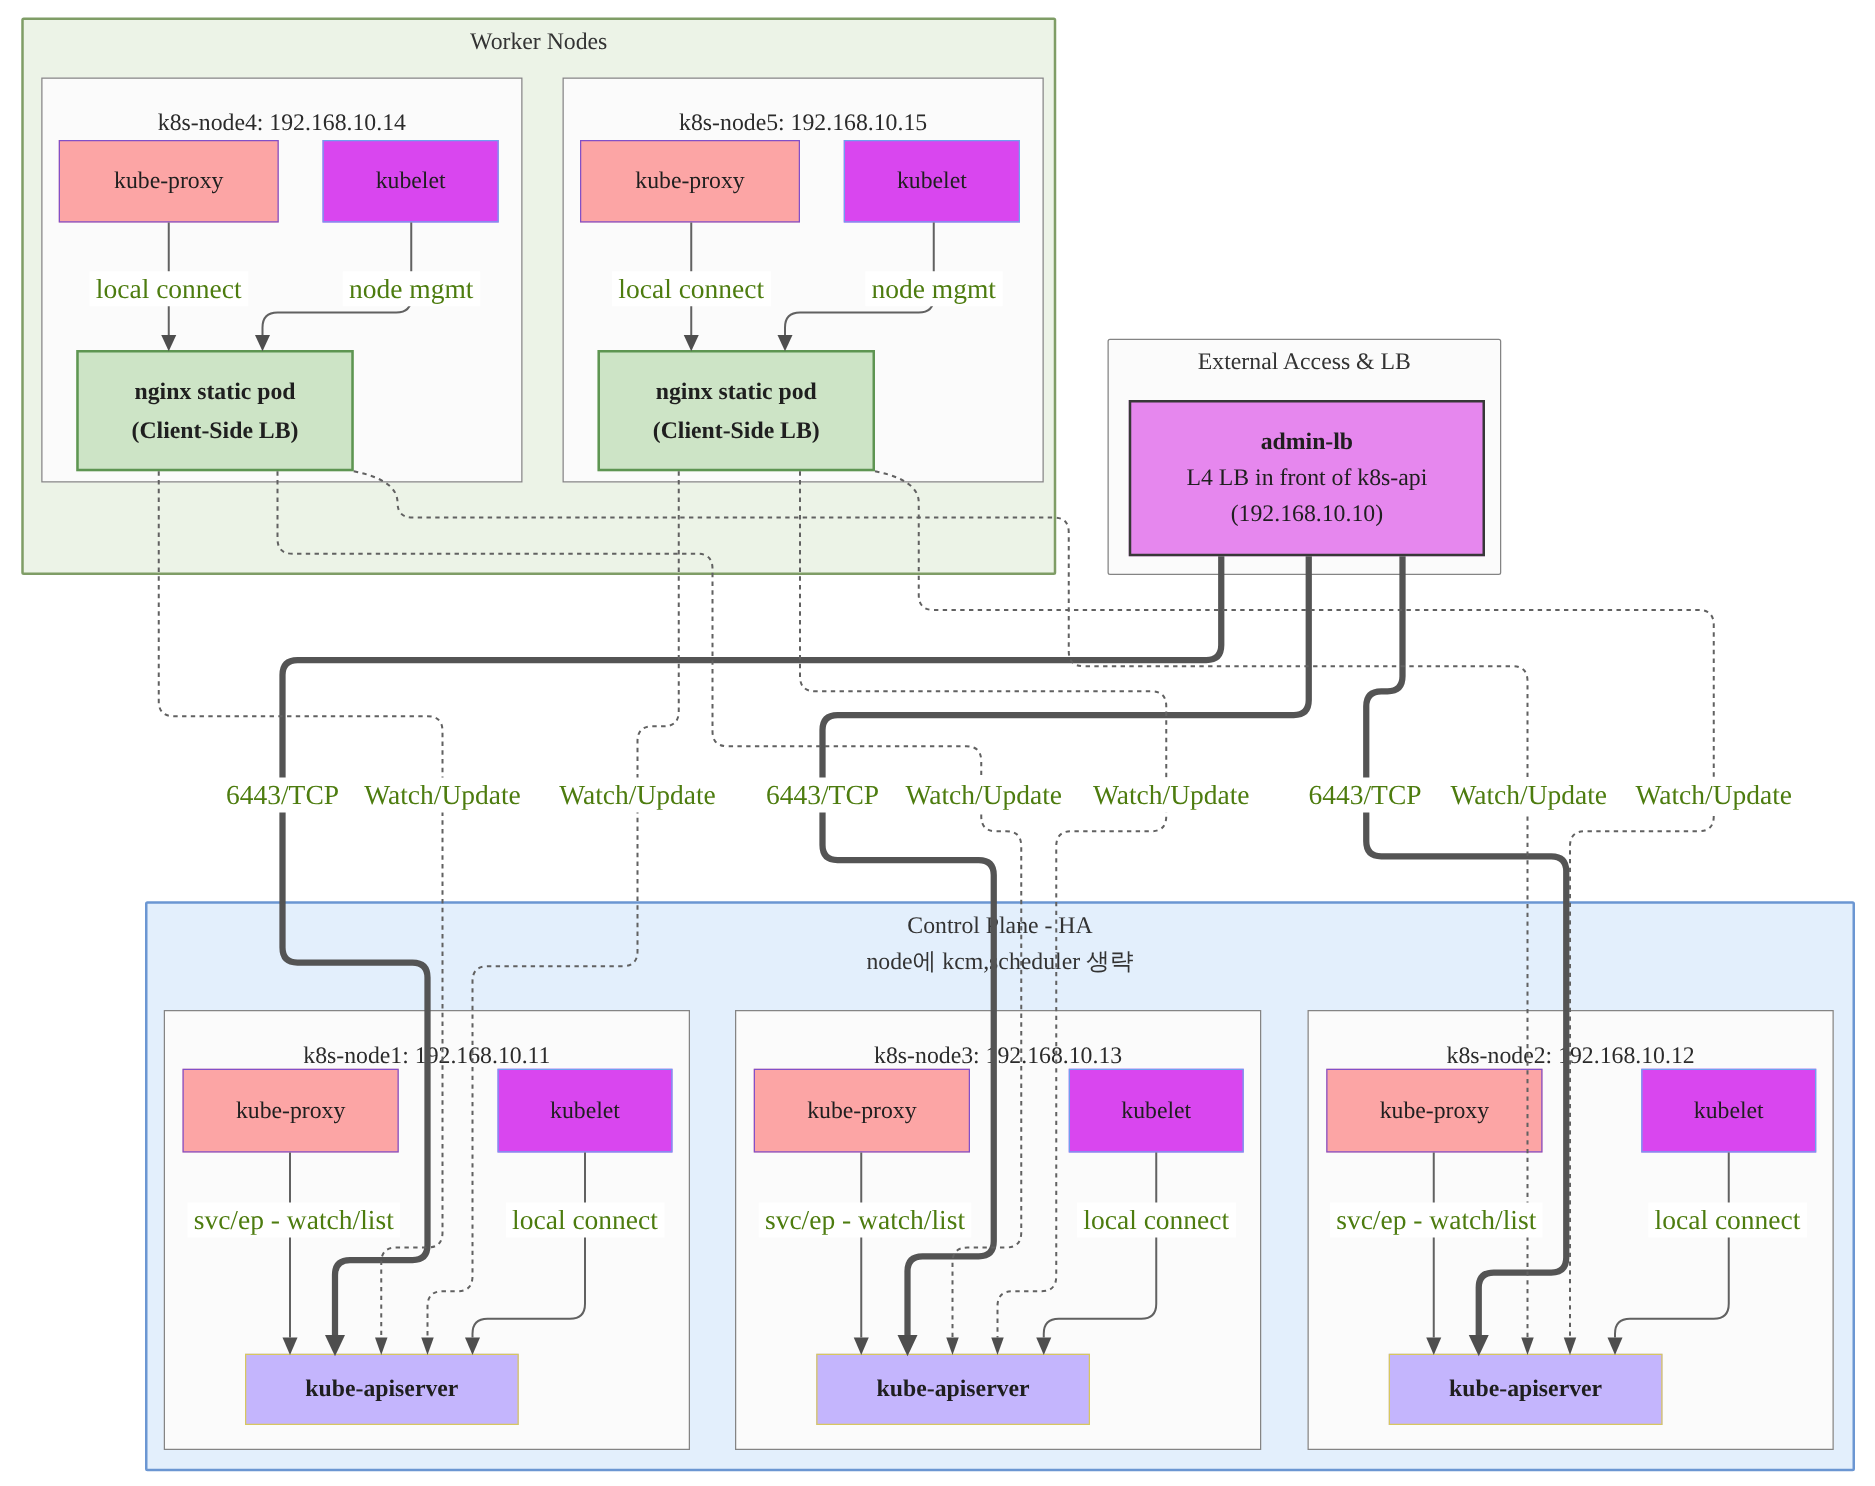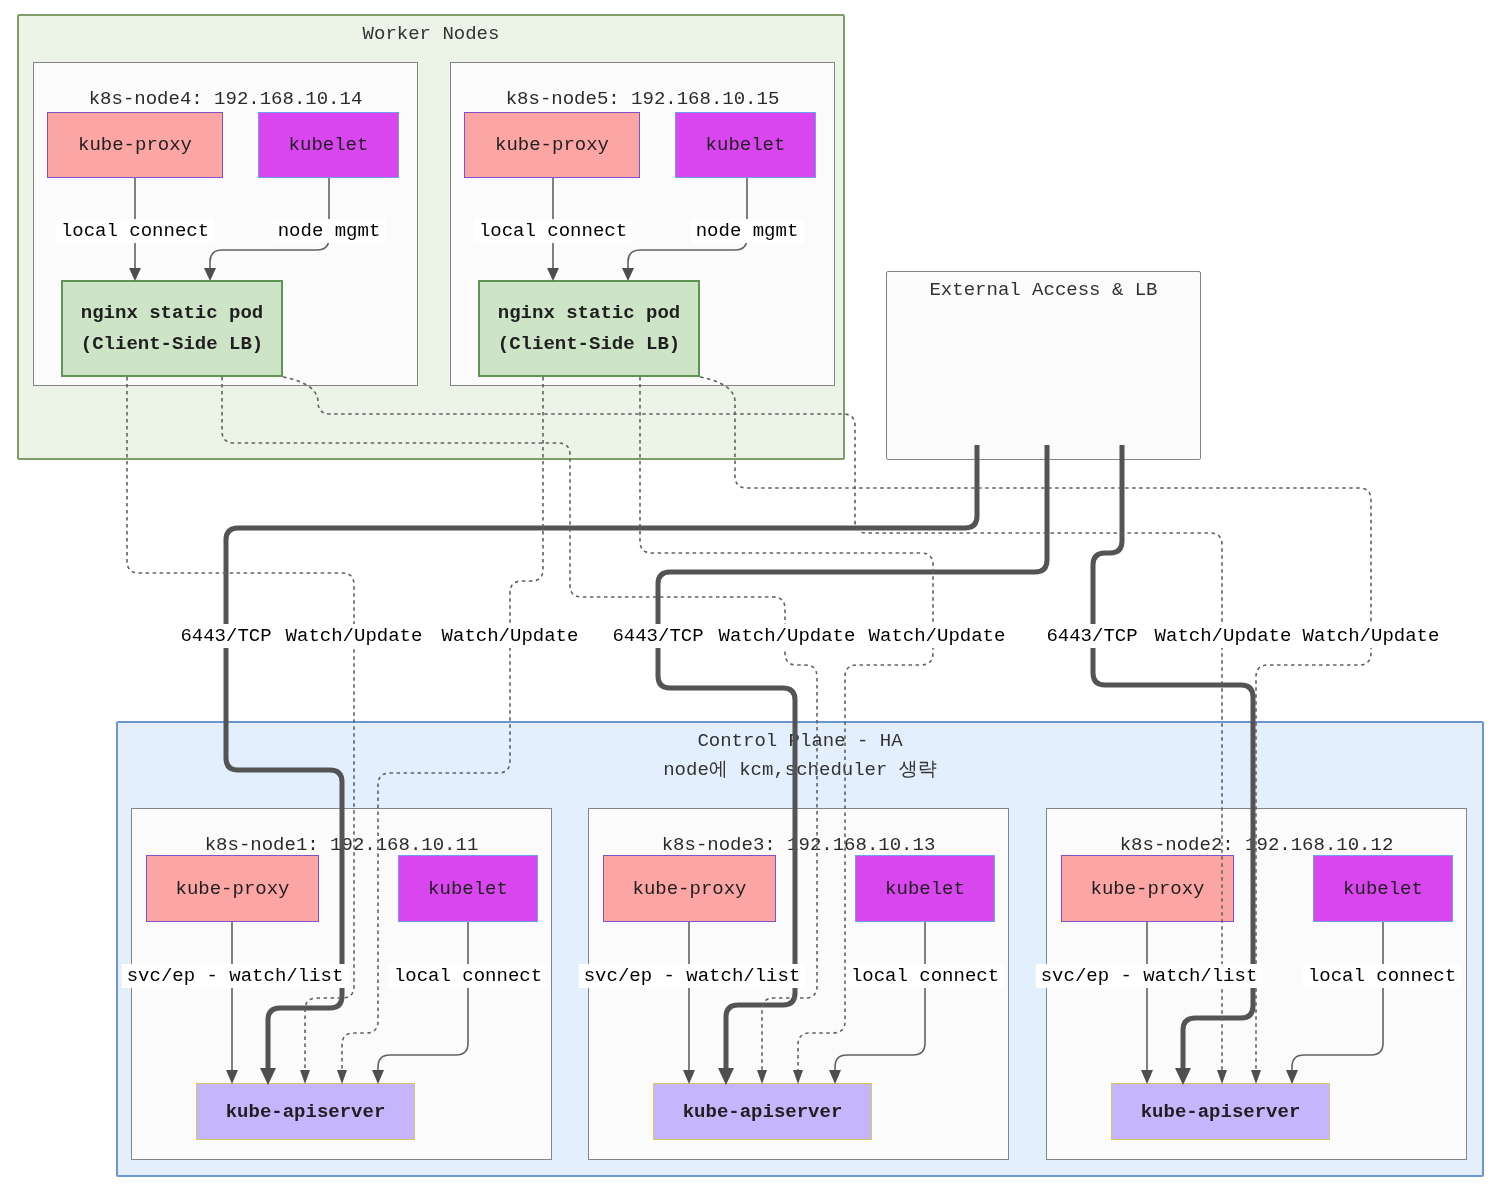--- a/index.html
+++ b/index.html
@@ -1,34 +1,34 @@
 <!DOCTYPE html>
 <html><head>
 <meta charset="utf-8">
 <style>
   html,body{margin:0;padding:0;background:#ffffff;}
   #canvas{
     position:relative;width:1500px;height:1189px;overflow:hidden;
-    font-family:Liberation Mono, monospace;color:#1f1f1f;background:#ffffff;
+    font-family:Liberation Serif, serif;color:#1f1f1f;background:#ffffff;
   }
   .abs{position:absolute;box-sizing:border-box;}
   .container{border-radius:2px;z-index:1;}
   .container .gtitle{position:absolute;top:7px;left:0;width:100%;text-align:center;font-size:19px;color:#333;}
   .container .gsub{position:absolute;top:33px;left:0;width:100%;text-align:center;font-size:19px;color:#333;}
   .nodebox{background:#fbfbfb;border:1.6px solid #848484;z-index:2;}
   .nodebox .ntitle{position:absolute;top:25px;left:0;width:100%;text-align:center;font-size:19px;color:#2b2b2b;}
   .comp{display:flex;align-items:center;justify-content:center;text-align:center;font-size:19px;z-index:2;}
   .proxy{background:#fca5a5;border:1.7px solid #8250c8;}
   .kubelet{background:#d946ef;border:1.7px solid #6f9ff0;}
   .nginx{background:#cde4c6;border:2px solid #5e9552;font-weight:bold;line-height:31px;}
   .adminlb{background:#e687ee;border:2.5px solid #383838;line-height:29px;}
   .apiserver{background:#c4b5fd;border:1.7px solid #d8c75f;font-weight:bold;}
   .chip{
     position:absolute;transform:translate(-50%,-50%);background:#ffffff;
-    padding:1px 5px;font-size:19px;white-space:nowrap;z-index:5;color:#000000;
+    padding:1px 5px;font-size:22px;white-space:nowrap;z-index:5;color:#4d7c0f;
   }
   svg.edges{position:absolute;left:0;top:0;z-index:3;pointer-events:none;}
   .e-thin{fill:none;stroke:#616161;stroke-width:1.6;}
   .e-dash{fill:none;stroke:#616161;stroke-width:1.6;stroke-dasharray:3.5 3.5;}
   .e-thick{fill:none;stroke:#545454;stroke-width:5;}
   .ah{fill:#4e4e4e;stroke:none;}
 </style>
 </head>
 <body>
 
@@ -60,20 +60,25 @@
   <div class="abs nodebox" style="left:450px;top:62px;width:385px;height:324px;">
     <div class="ntitle">k8s-node5: 192.168.10.15</div>
   </div>
   <div class="abs comp proxy" style="left:464px;top:112px;width:176px;height:66px;">kube-proxy</div>
   <div class="abs comp kubelet" style="left:675px;top:112px;width:141px;height:66px;">kubelet</div>
   <div class="abs comp nginx" style="left:478px;top:280px;width:222px;height:97px;flex-direction:column;">
     <span>nginx static pod</span>
     <span>(Client-Side LB)</span>
   </div>
 
+  <div class="abs comp adminlb" style="left:903px;top:320px;width:285px;height:125px;flex-direction:column;">
+    <span style="font-weight:bold;">admin-lb</span>
+    <span>L4 LB in front of k8s-api</span>
+    <span>(192.168.10.10)</span>
+  </div>
 
   <div class="abs nodebox" style="left:131px;top:808px;width:421px;height:352px;">
     <div class="ntitle">k8s-node1: 192.168.10.11</div>
   </div>
   <div class="abs comp proxy" style="left:146px;top:855px;width:173px;height:67px;">kube-proxy</div>
   <div class="abs comp kubelet" style="left:398px;top:855px;width:140px;height:67px;">kubelet</div>
   <div class="abs comp apiserver" style="left:196px;top:1083px;width:219px;height:57px;">kube-apiserver</div>
 
   <div class="abs nodebox" style="left:588px;top:808px;width:421px;height:352px;">
     <div class="ntitle">k8s-node3: 192.168.10.13</div>

